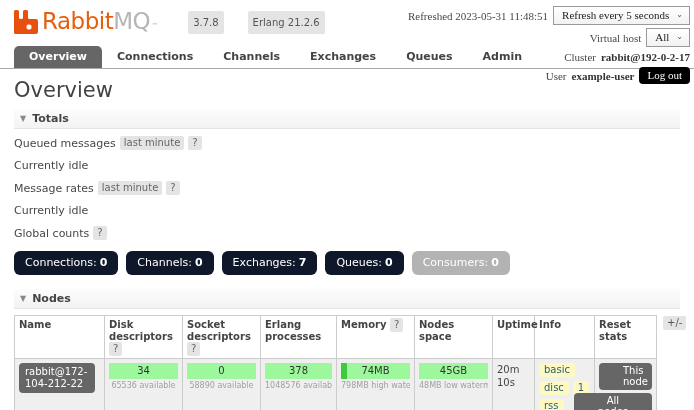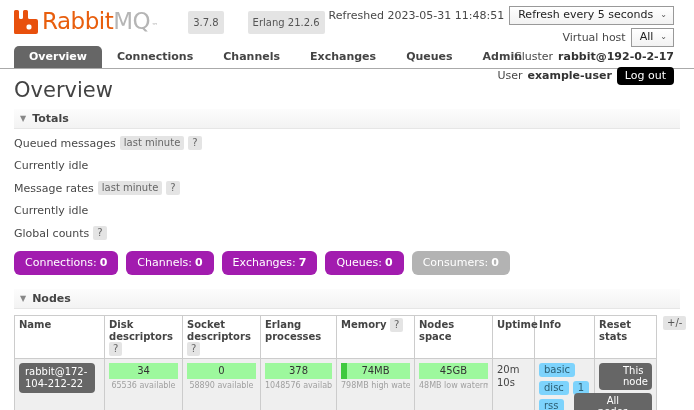--- a/index.html
+++ b/index.html
@@ -9,21 +9,21 @@
 
   
   header { position:relative; height:69px; flex:0 0 auto; border-bottom:1px solid #aaa; }
   .logo-row { position:absolute; top:8px; left:14px; display:flex; align-items:flex-end; }
   .logo-icon { width:24px; height:24px; margin-right:4px; }
   .brand-rabbit { font-size:23px; color:#e85e0d; letter-spacing:-0.5px; }
   .brand-mq { font-size:23px; color:#b5b5b5; letter-spacing:-0.5px; }
   .brand-tm { font-size:7px; color:#b5b5b5; align-self:flex-end; margin:0 6px 4px 1px; }
   .chip { background:#e4e4e4; color:#555; border-radius:2px; padding:6px 5px; font-size:10px; margin-left:24px; }
 
-  .topbar-right { position:absolute; top:6px; right:20px; text-align:right; }
+  .topbar-right { position:absolute; top:6px; right:4px; text-align:right;font-family:Liberation Serif, serif; }
   .tr-line { margin-bottom:3px; display:flex; justify-content:flex-end; align-items:center; gap:5px; line-height:14px; }
   .tr-line b { color:#333; }
   .select { border:1px solid #999; border-radius:0; background:linear-gradient(#fff,#f2f2f2); padding:1px 6px 2px 8px; font-size:11px; color:#222; display:inline-flex; align-items:flex-start; gap:7px; cursor:default; }
   .select .chev { font-size:8px; color:#555; }
   .logout-btn { background:#000000; color:#fff; border:none; border-radius:4px; padding:2px 8px 3px; font-size:11px; font-family:inherit; }
 
   .tabs { position:absolute; left:14px; bottom:0; display:flex; }
   .tab { padding:4px 15px 5px; font-weight:bold; font-size:11px; color:#444; border-radius:5px 5px 0 0; cursor:default; }
   .tab.active { background:#666; color:#fff; }
 
@@ -33,39 +33,39 @@
 
   .section-bar { background:linear-gradient(#fcfcfc,#f3f3f3); border-bottom:1px solid #e6e6e6; padding:3px 6px; display:flex; align-items:center; gap:6px; margin:0 0 6px; }
   .section-bar .arrow { font-size:8px; color:#888; }
   .section-bar .label { font-weight:bold; font-size:11px; color:#444; }
 
   .stat-line { margin:7px 0 9px; display:flex; align-items:center; gap:4px; }
   .mini-chip { background:#e4e4e4; color:#666; border-radius:2px; padding:1px 4px 2px; font-size:10px; }
   .idle { margin:9px 0; color:#484848; }
 
   .counts-row { display:flex; gap:8px; margin:11px 0 14px; }
-  .count-badge { background:#a21caf; color:#fff; border-radius:6px; padding:5px 11px 6px; font-size:11px; }
+  .count-badge { background:#0f172a; color:#fff; border-radius:6px; padding:5px 11px 6px; font-size:11px; }
   .count-badge b { margin-left:3px; }
   .count-badge.muted { background:#b3b3b3; }
 
   
   .table-wrap { display:flex; align-items:flex-start; gap:6px; margin-bottom:12px; }
   table { border-collapse:collapse; width:642px; table-layout:fixed; }
   th, td { border:1px solid #ccc; font-size:10px; vertical-align:top; }
   th { background:#fff; font-weight:bold; text-align:left; padding:3px 4px; color:#444; line-height:12px; }
   th .mini-chip { font-weight:normal; }
   td { background:#efefef; padding:4px; }
   .name-badge { background:#666; color:#fff; border-radius:4px; padding:3px 6px; font-size:10px; line-height:12px; display:inline-block; word-break:break-all; max-width:76px; }
   .bar { position:relative; background:#9df89d; height:16px; line-height:15px; text-align:center; color:#333; font-size:10px; overflow:hidden; }
   .bar .used { position:absolute; left:0; top:0; bottom:0; background:#3fc93f; }
   .bar .val { position:relative; }
   .bar-detail { text-align:center; color:#a0a0a0; font-size:8px; margin-top:2px; white-space:nowrap; overflow:hidden; }
   .uptime { font-size:10px; line-height:13px; color:#444; }
   .info-badges { display:flex; flex-wrap:wrap; gap:4px; }
-  .info-chip { background:#7dd3fc; color:#2c5f74; border-radius:3px; padding:1px 5px 2px; font-size:10px; }
+  .info-chip { background:#fef9c3; color:#2c5f74; border-radius:3px; padding:1px 5px 2px; font-size:10px; }
   .reset-cell { display:flex; flex-direction:column; gap:3px; }
   .node-btn { background:#666; color:#fff; border:none; border-radius:4px; padding:2px 24px 3px; font-size:10px; font-family:inherit; }
   .node-btn.right { align-self:flex-end; }
   .plusminus { background:#e4e4e4; color:#555; border-radius:2px; padding:1px 4px 2px; font-size:10px; margin-top:1px; }
 </style>
 </head>
 <body>
 
 <div class="page">
 

